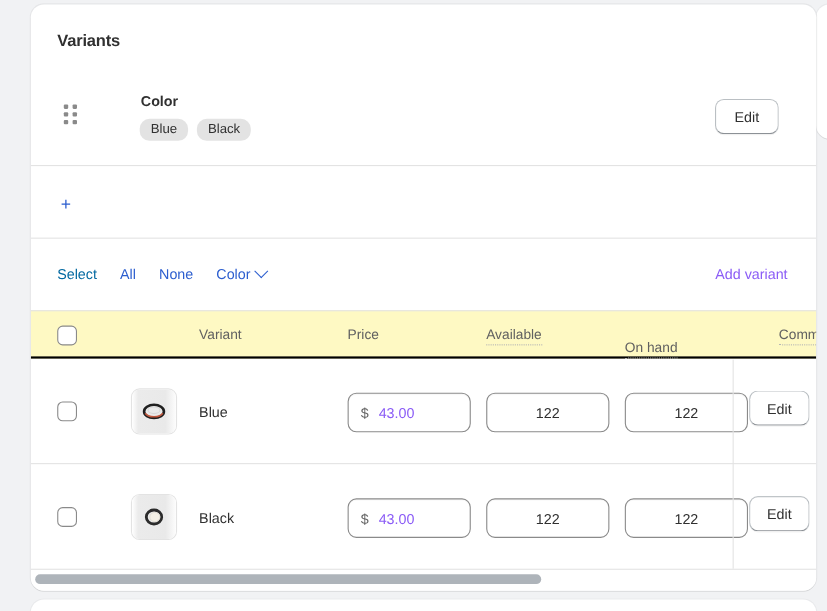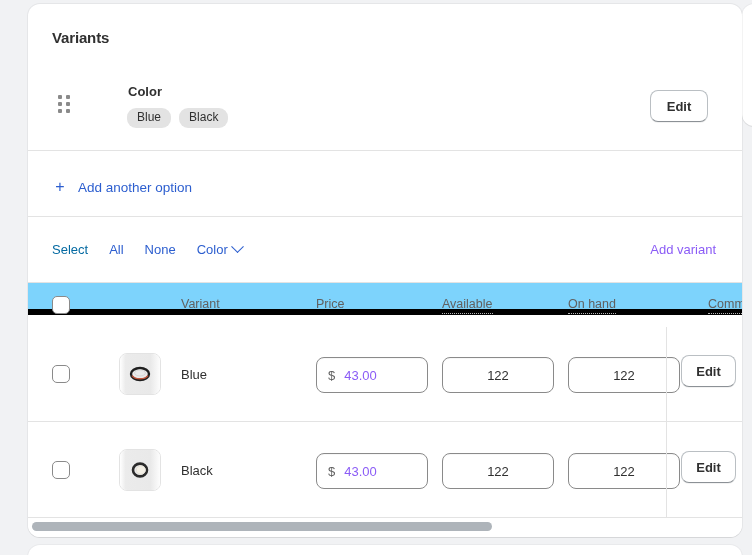--- a/index.html
+++ b/index.html
@@ -102,21 +102,21 @@
     white-space: nowrap;
   }
   .btn {
     background: #ffffff;
     border: 1px solid #babfc3;
     border-top-color: #babfc3;
     border-bottom-color: #8c9196;
     border-radius: 8px;
     font-family: "Liberation Sans", sans-serif;
     font-size: 13px;
-    font-weight: 700;
+    font-weight: 400;
     color: #303030;
     cursor: pointer;
     padding: 6px 14px;
     box-shadow: 0 1px 0 rgba(0,0,0,0.05);
   }
   .option-edit {
     position: absolute;
     right: 34px; top: 20px;
     width: 58px; height: 32px;
     padding: 0;
@@ -189,24 +189,24 @@
     right: 26px;
     color: #8b5cf6;
     font-size: 13px;
     cursor: pointer;
   }
 
   
   .table-head {
     position: absolute;
     left: 0; top: 278px;
-    width: 714px; height: 33px;
-    background: #7dd3fc;
+    width: 714px; height: 44px;
+    background: #fef9c3;
     border-top: 1px solid #e3e3e3;
-    border-bottom: 6px solid #000000;
+    border-bottom: 2px solid #000000;
   }
   .th {
     position: absolute;
     top: 14px;
     font-size: 12.5px;
     color: #616161;
     white-space: nowrap;
   }
   .th.dotted {
     border-bottom: 1px dotted #b5b5b5;
@@ -343,42 +343,41 @@
       <span class="pill">Black</span>
     </div>
 
     <button class="btn option-edit">Edit</button>
   </div>
 
   <div class="divider" style="top:146px;"></div>
 
   <div class="add-option">
     <span class="plus">+</span>
-    <span class="lbl">Add another option</span>
   </div>
 
   <div class="divider" style="top:212px;"></div>
 
   <div class="select-bar">
     <span class="select-label">Select</span>
     <span class="select-link">All</span>
     <span class="select-link">None</span>
     <span class="select-link dd">
       <span>Color</span>
       <span class="chev"></span>
     </span>
     <span class="add-variant">Add variant</span>
   </div>
 
   <div class="table-head">
     <div class="cb" style="left:24px; top:13px;"></div>
     <div class="th" style="left:153px;">Variant</div>
     <div class="th" style="left:288px;">Price</div>
     <div class="th dotted" style="left:414px;">Available</div>
-    <div class="th dotted" style="left:540px;">On hand</div>
+    <div class="th dotted" style="left:540px;margin-top:12px;">On hand</div>
     <div class="th dotted" style="left:680px;">Commi</div>
   </div>
 
   <div class="row r1">
     <div class="cb" style="left:24px; top:38px;"></div>
 
     <div class="thumb">
       <div class="inner">
         <svg width="26" height="26" viewBox="0 0 26 26" aria-hidden="true">
           <ellipse cx="13" cy="13" rx="9" ry="6" fill="none" stroke="#1f1f1f" stroke-width="2.4"></ellipse>

